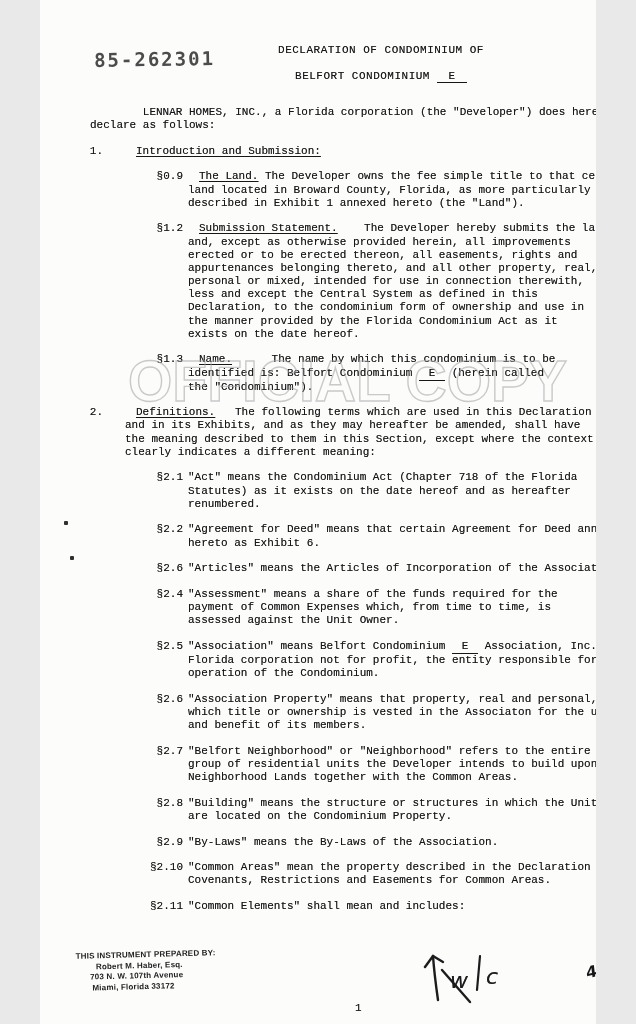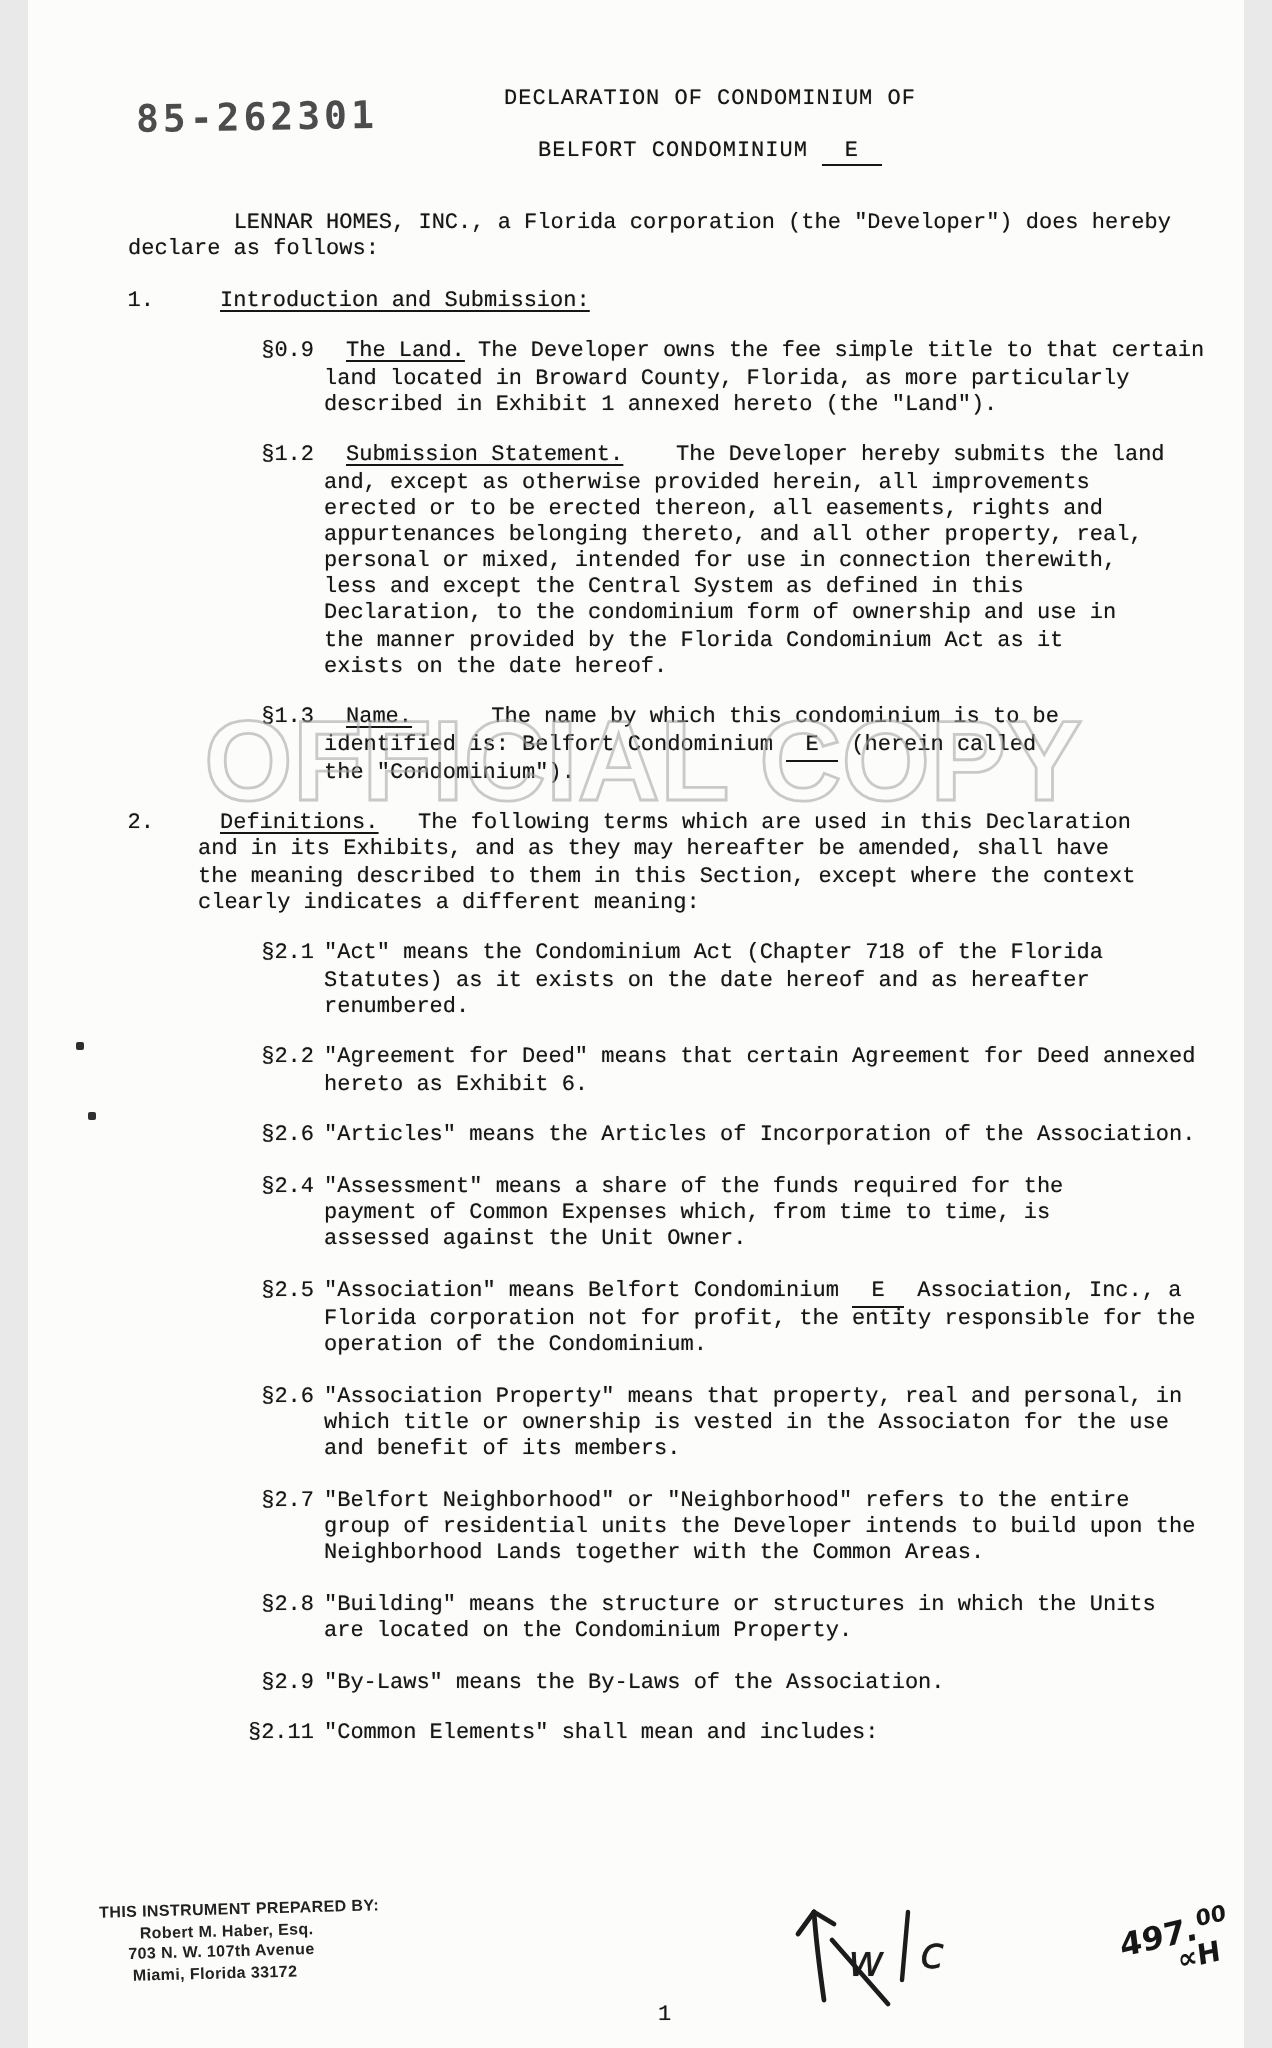--- a/index.html
+++ b/index.html
@@ -1,16 +1,16 @@
 <!DOCTYPE html>
 <html><head>
 <meta charset="utf-8">
 <style>
   html,body{margin:0;padding:0;background:#e9e9e9;}
-  .page{position:relative;width:608px;height:1024px;margin:0 auto;background:#fcfcfb;
+  .page{position:relative;width:556px;height:1024px;margin:0 auto;background:#fcfcfb;
         overflow:hidden;font-family:"Liberation Mono",monospace;color:#161616;
         text-shadow:0 0 .4px rgba(20,20,20,.55);}
   
   .stampnum{position:absolute;left:54px;top:48px;font-family:"DejaVu Sans Mono",monospace;
         font-size:19px;font-weight:700;letter-spacing:2px;color:#4c4c4c;
         transform:rotate(-1deg);z-index:2;text-shadow:none;}
   
   .title{position:absolute;left:0;top:44px;width:618px;text-align:center;font-size:11px;
         letter-spacing:.5px;font-weight:400;z-index:2;padding-left:32px;}
   .title .t2{margin-top:14px;}
@@ -122,20 +122,22 @@
 operation of the Condominium.</span></p>
     <p class="para"><span class="lbl">§2.6</span><span>"Association Property" means that property, real and personal, in
 which title or ownership is vested in the Associaton for the use
 and benefit of its members.</span></p>
     <p class="para"><span class="lbl">§2.7</span><span>"Belfort Neighborhood" or "Neighborhood" refers to the entire
 group of residential units the Developer intends to build upon the
 Neighborhood Lands together with the Common Areas.</span></p>
     <p class="para"><span class="lbl">§2.8</span><span>"Building" means the structure or structures in which the Units
 are located on the Condominium Property.</span></p>
     <p class="para"><span class="lbl">§2.9</span><span>"By-Laws" means the By-Laws of the Association.</span></p>
+    <p class="para"><span class="lbl">§2.10</span><span>"Common Areas" mean the property described in the Declaration of
+Covenants, Restrictions and Easements for Common Areas.</span></p>
     <p class="para"><span class="lbl">§2.11</span><span>"Common Elements" shall mean and includes:</span></p>
   </div>
 
   <div class="datestamp">85 AUG 22  P 3: 09</div>
 
   <div class="offrec">
     <span class="stack">
         <span>OFF</span>
         <span>REC</span>
       </span>

